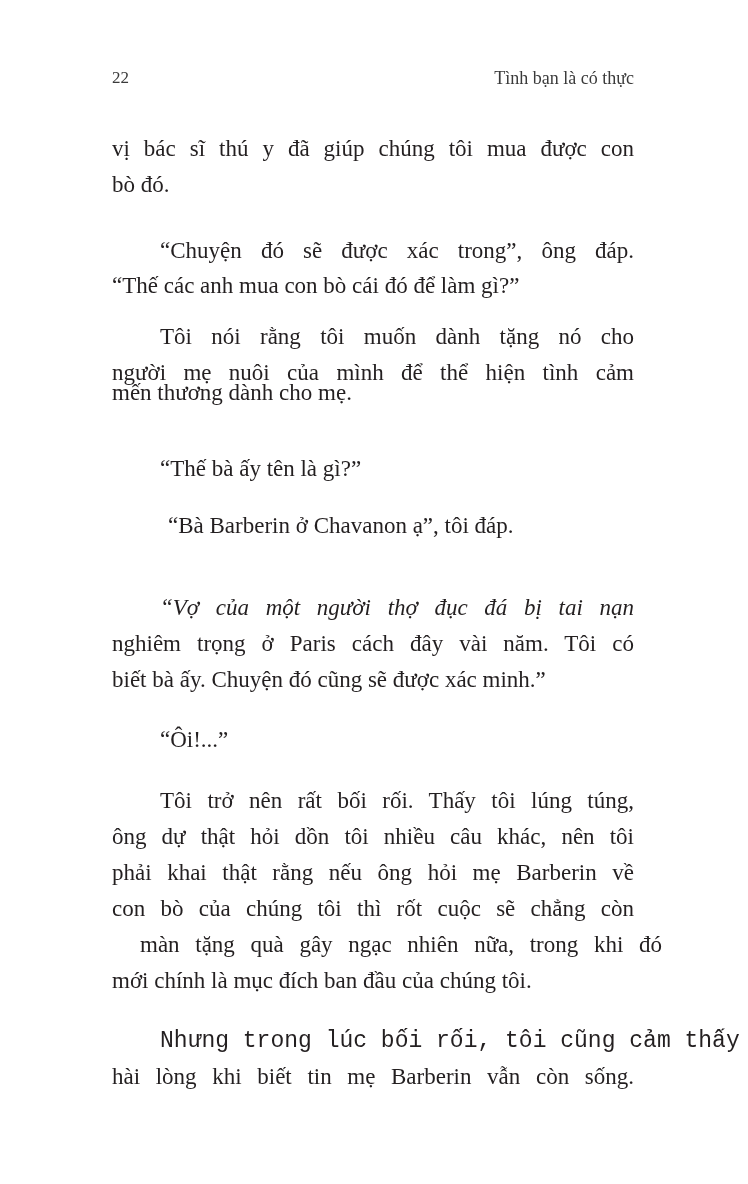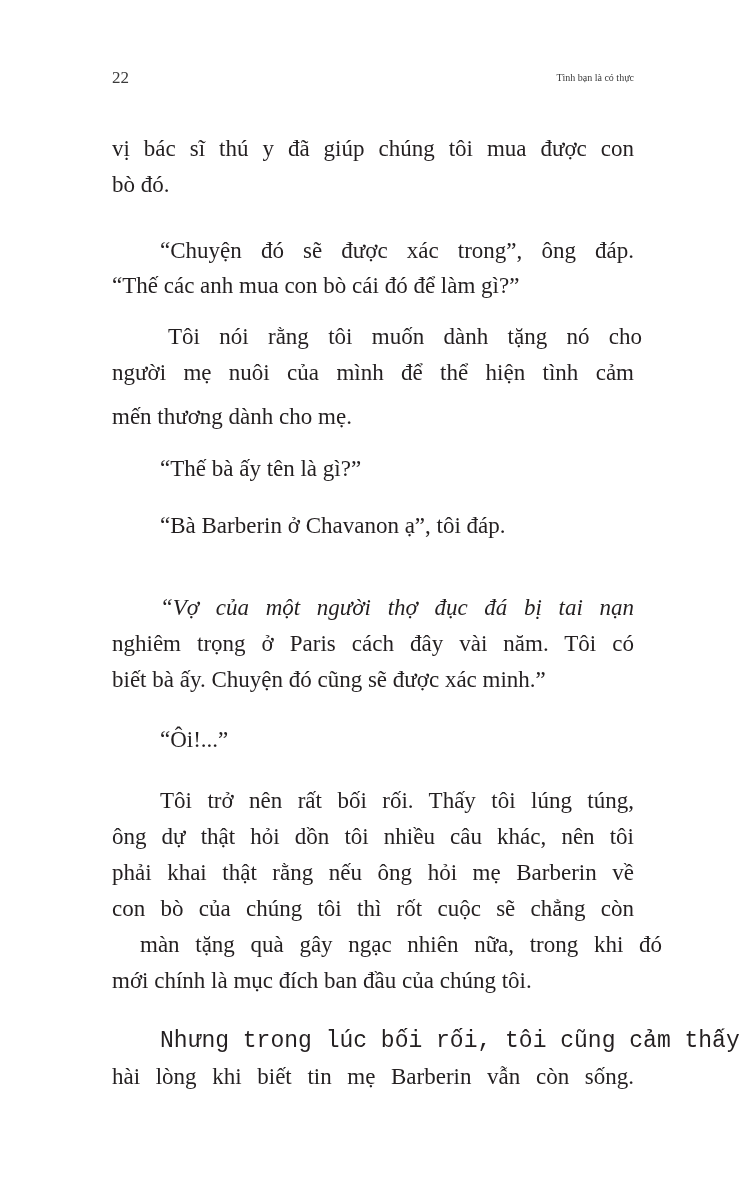--- a/index.html
+++ b/index.html
@@ -35,21 +35,21 @@
     .page-number {
       position: absolute;
       left: 0;
       top: 0;
       font-size: 17px;
     }
     .running-title {
       position: absolute;
       right: 0;
       top: 0;
-      font-size: 10px;
+      font-size: 18px;
       text-align: center;
     }
     .body-text {
       position: absolute;
       left: 112px;
       top: 0;
       width: 522px;
     }
     .line {
       position: absolute;
@@ -82,27 +82,27 @@
   </div>
 
   <div class="body-text">
 
     <div class="line" style="top:132px;">vị bác sĩ thú y đã giúp chúng tôi mua được con</div>
     <div class="line last" style="top:168px;">bò đó.</div>
 
     <div class="line indent" style="top:234px;">“Chuyện đó sẽ được xác trong”, ông đáp.</div>
     <div class="line last" style="top:269px;">“Thế các anh mua con bò cái đó để làm gì?”</div>
 
-    <div class="line indent" style="top:320px;margin-left:8px;">Tôi nói rằng tôi muốn dành tặng nó cho</div>
+    <div class="line indent" style="top:320px;">Tôi nói rằng tôi muốn dành tặng nó cho</div>
     <div class="line" style="top:356px;">người mẹ nuôi của mình để thể hiện tình cảm</div>
-    <div class="line last" style="top:400px;">mến thương dành cho mẹ.</div>
+    <div class="line last" style="top:376px;">mến thương dành cho mẹ.</div>
 
     <div class="line indent last" style="top:452px;">“Thế bà ấy tên là gì?”</div>
 
-    <div class="line indent last" style="top:509px;">“Bà Barberin ở Chavanon ạ”, tôi đáp.</div>
+    <div class="line indent last" style="top:509px;margin-left:8px;">“Bà Barberin ở Chavanon ạ”, tôi đáp.</div>
 
     <div class="line indent" style="top:591px;font-style:italic;">“Vợ của một người thợ đục đá bị tai nạn</div>
     <div class="line" style="top:627px;">nghiêm trọng ở Paris cách đây vài năm. Tôi có</div>
     <div class="line last" style="top:663px;">biết bà ấy. Chuyện đó cũng sẽ được xác minh.”</div>
 
     <div class="line indent last" style="top:723px;">“Ôi!...”</div>
 
     <div class="line indent" style="top:784px;">Tôi trở nên rất bối rối. Thấy tôi lúng túng,</div>
     <div class="line" style="top:820px;">ông dự thật hỏi dồn tôi nhiều câu khác, nên tôi</div>
     <div class="line" style="top:856px;">phải khai thật rằng nếu ông hỏi mẹ Barberin về</div>

